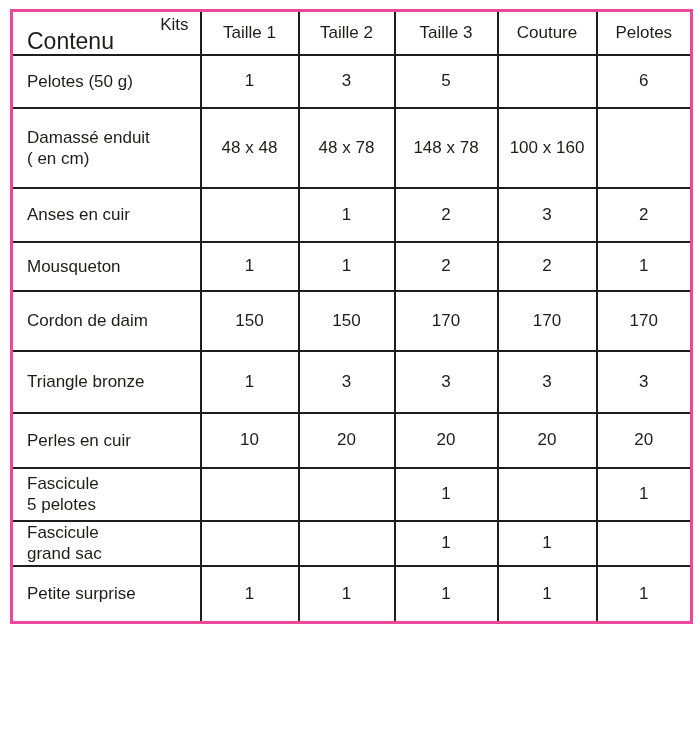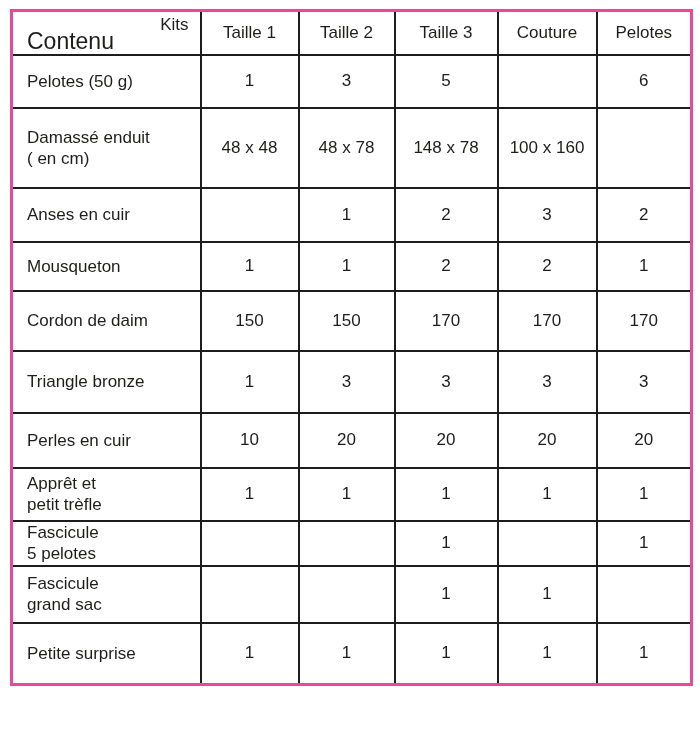--- a/index.html
+++ b/index.html
@@ -161,31 +161,20 @@
 
         </td>
         <td class="val">10</td>
         <td class="val">20</td>
         <td class="val">20</td>
         <td class="val">20</td>
         <td class="val">20</td>
       </tr>
       <tr>
         <td class="label">
-          <span class="line">Apprêt et</span>
-          <span class="line">petit trèfle</span>
-        </td>
-        <td class="val">1</td>
-        <td class="val">1</td>
-        <td class="val">1</td>
-        <td class="val">1</td>
-        <td class="val">1</td>
-      </tr>
-      <tr>
-        <td class="label">
           <span class="line">Fascicule</span>
           <span class="line">5 pelotes</span>
         </td>
         <td class="val"></td>
         <td class="val"></td>
         <td class="val">1</td>
         <td class="val"></td>
         <td class="val">1</td>
       </tr>
       <tr>

